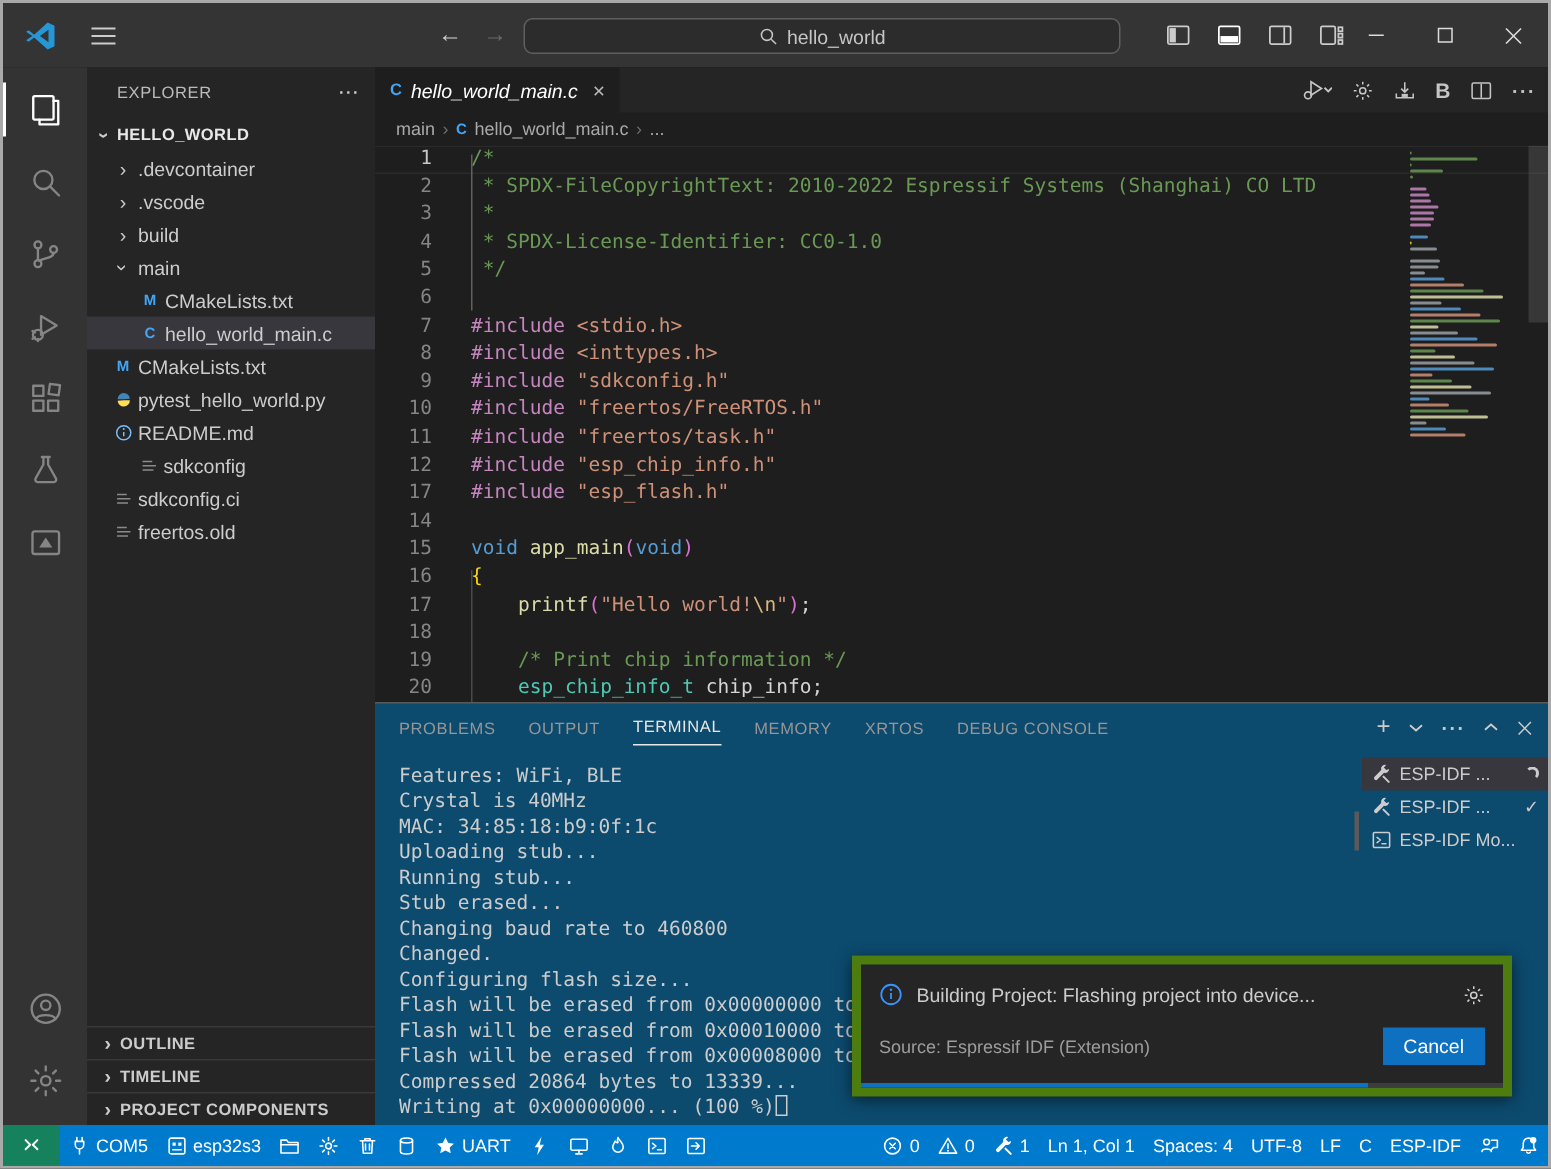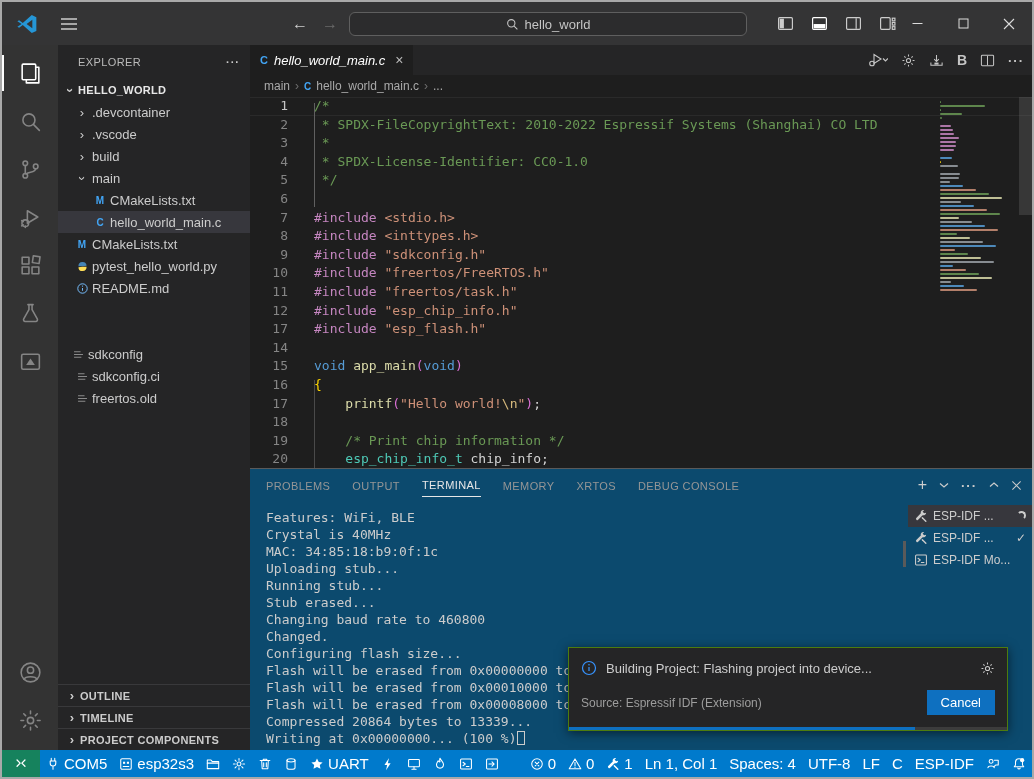--- a/index.html
+++ b/index.html
@@ -84,28 +84,28 @@
   .term-scroll-thumb{position:absolute;right:126px;top:72px;width:3px;height:26px;background:#5a5a5a;}
   .term-sidebar{position:absolute;right:0;top:32px;width:124px;bottom:0;padding-top:4px;}
   .task-row{height:22px;display:flex;align-items:center;gap:5px;padding:0 6px;font-size:12px;color:#cccccc;cursor:pointer;white-space:nowrap;}
   .task-row.selected{background:#37373d;}
   .task-status{margin-left:auto;}
   .spinner{width:9px;height:9px;border-radius:50%;border:2px solid transparent;border-top-color:#cccccc;border-right-color:#cccccc;animation:spin 1s linear infinite;}
   @keyframes spin{to{transform:rotate(360deg);}}
   .check{color:#cccccc;font-size:12px;}
   
   .statusbar{position:absolute;left:0;bottom:0;width:1030px;height:27px;display:flex;align-items:stretch;
-    font-size:15px;color:#ffffff;justify-content:space-between;}
+    font-size:12px;color:#ffffff;justify-content:space-between;}
   .sb-group{display:flex;align-items:stretch;}
   .sb-item{display:flex;align-items:center;gap:4px;padding:0 6px;cursor:pointer;white-space:nowrap;}
   .sb-item.remote{padding:0 12px;}
   .sb-item .ic{display:flex;align-items:center;}
   
   .notification{position:absolute;right:24px;bottom:46px;width:440px;background:#252526;z-index:60;
-    box-shadow:0 2px 10px rgba(0,0,0,.55);border:1px solid #4d7c0f;}
+    box-shadow:0 2px 10px rgba(0,0,0,.55);border:6px solid #4d7c0f;}
   .n-row1{display:flex;align-items:center;gap:9px;padding:12px 12px 6px 12px;font-size:13px;color:#cccccc;}
   .n-row1 .gear{margin-left:auto;display:flex;cursor:pointer;color:#cccccc;}
   .n-row2{display:flex;align-items:center;padding:8px 12px 12px 12px;font-size:12px;color:#9d9d9d;}
   .n-cancel{margin-left:auto;border:none;color:#ffffff;font-size:13px;padding:5px 14px;cursor:pointer;font-family:inherit;}
   .n-progress{height:3px;background:#3c3c3c;position:relative;}
   .n-progress .fill{position:absolute;left:0;top:0;bottom:0;width:79%;}
   .ic svg{display:block;}
 </style>
 </head>
 <body>
@@ -318,21 +318,21 @@
           <div class="tree-row" style="padding-left: 16px;">
             <span class="f-svg">
               <svg width="13" height="13" viewBox="0 0 16 16" fill="none" stroke="#75beff" stroke-width="1.2">
                 <circle cx="8" cy="8" r="5.8"></circle>
                 <path d="M8 7.4v3.4"></path>
                 <circle cx="8" cy="5" r="0.8" fill="#75beff" stroke="none"></circle>
               </svg>
             </span>
             <span class="tree-label">README.md</span>
           </div>
-          <div class="tree-row" style="padding-left: 12px; margin-top: 44px;">
+          <div class="tree-row" style="padding-left: 33px;">
             <span class="f-svg">
               <svg width="13" height="13" viewBox="0 0 16 16" stroke="#8a8a8a" stroke-width="1.3">
                 <path d="M2.5 4.5h8M2.5 8h11M2.5 11.5h9"></path>
               </svg>
             </span>
             <span class="tree-label">sdkconfig</span>
           </div>
           <div class="tree-row" style="padding-left: 16px;">
             <span class="f-svg">
               <svg width="13" height="13" viewBox="0 0 16 16" stroke="#8a8a8a" stroke-width="1.3">

